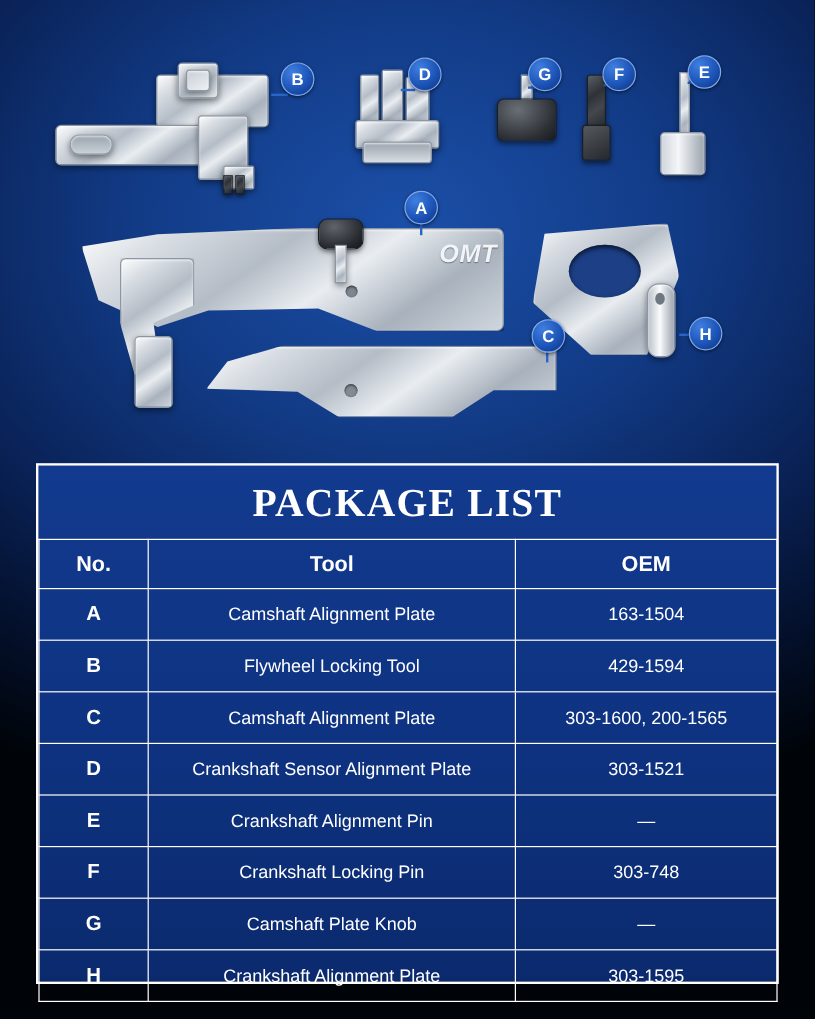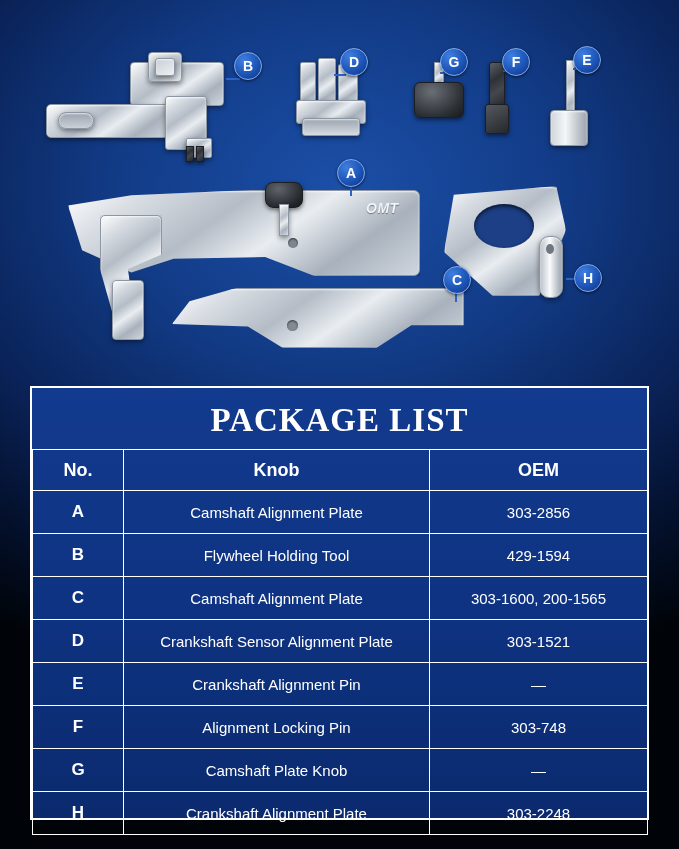--- a/index.html
+++ b/index.html
@@ -150,21 +150,21 @@
     </div>
 
     <div>
       <div class="metal" style="left:68px; top:190px; width:350px; height:84px; border-radius:6px;
            clip-path: polygon(0% 18%, 18% 6%, 52% 0%, 100% 0%, 100% 100%, 70% 100%, 56% 78%, 30% 80%, 18% 96%, 4% 70%);"></div>
       <div class="metal" style="left:100px; top:215px; width:60px; height:96px; border-radius:5px;
            clip-path: polygon(0% 0%, 100% 0%, 100% 40%, 45% 55%, 55% 100%, 20% 100%, 0% 55%);"></div>
       <div class="metal" style="left:112px; top:280px; width:30px; height:58px; border-radius:4px;"></div>
       <div class="metal-dark" style="left:265px; top:182px; width:36px; height:24px; border-radius:8px; background:radial-gradient(ellipse at 35% 25%, #5f646b 0%, #26292e 70%, #141619 100%);"></div>
       <div class="metal" style="left:279px; top:204px; width:8px; height:30px;"></div>
-      <div style="position:absolute; left:366px; top:200px; color:#f1f4f8; font-size:14px; font-weight:bold; font-style:italic; letter-spacing:0.5px; text-shadow:0 1px 1px rgba(0,0,0,0.4);">OMT</div>
+      <div style="position:absolute; left:366px; top:200px; color:#f1f4f8; font-size:21px; font-weight:bold; font-style:italic; letter-spacing:0.5px; text-shadow:0 1px 1px rgba(0,0,0,0.4);">OMT</div>
       <div style="position:absolute; left:288px; top:238px; width:10px; height:10px; border-radius:50%; background:#7e868f; box-shadow:inset 0 1px 2px rgba(0,0,0,0.6);"></div>
     </div>
 
     <div>
       <div class="metal" style="left:172px; top:288px; width:290px; height:58px; border-radius:5px;
            clip-path: polygon(6% 22%, 22% 0%, 100% 0%, 100% 62%, 82% 62%, 70% 100%, 38% 100%, 26% 64%, 0% 60%);"></div>
       <div style="position:absolute; left:287px; top:320px; width:11px; height:11px; border-radius:50%; background:#828a93; box-shadow:inset 0 1px 2px rgba(0,0,0,0.6);"></div>
     </div>
 
     <div>
@@ -205,61 +205,61 @@
 
     <table>
       <colgroup>
         <col class="c-no">
           <col class="c-name">
           <col class="c-oem">
       </colgroup>
       <thead>
         <tr>
           <th>No.</th>
-          <th>Knob</th>
+          <th>Tool</th>
           <th>OEM</th>
         </tr>
       </thead>
       <tbody>
         <tr>
           <td class="no-col">A</td>
           <td>Camshaft Alignment Plate</td>
-          <td>303-2856</td>
+          <td>163-1504</td>
         </tr>
         <tr>
           <td class="no-col">B</td>
-          <td>Flywheel Holding Tool</td>
+          <td>Flywheel Locking Tool</td>
           <td>429-1594</td>
         </tr>
         <tr>
           <td class="no-col">C</td>
           <td>Camshaft Alignment Plate</td>
           <td>303-1600, 200-1565</td>
         </tr>
         <tr>
           <td class="no-col">D</td>
           <td>Crankshaft Sensor Alignment Plate</td>
           <td>303-1521</td>
         </tr>
         <tr>
           <td class="no-col">E</td>
           <td>Crankshaft Alignment Pin</td>
           <td>—</td>
         </tr>
         <tr>
           <td class="no-col">F</td>
-          <td>Alignment Locking Pin</td>
+          <td>Crankshaft Locking Pin</td>
           <td>303-748</td>
         </tr>
         <tr>
           <td class="no-col">G</td>
           <td>Camshaft Plate Knob</td>
           <td>—</td>
         </tr>
         <tr>
           <td class="no-col">H</td>
           <td>Crankshaft Alignment Plate</td>
-          <td>303-2248</td>
+          <td>303-1595</td>
         </tr>
       </tbody>
     </table>
   </div>
 </div>
 
 </body></html>

